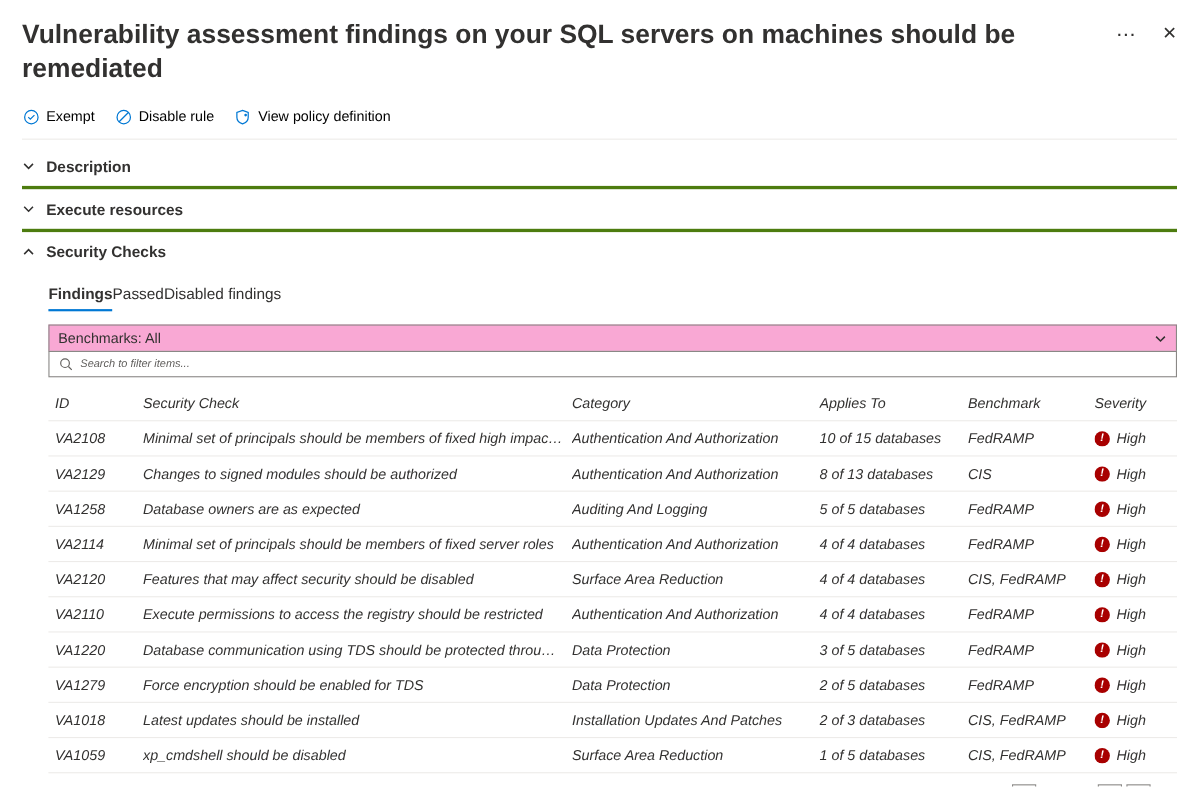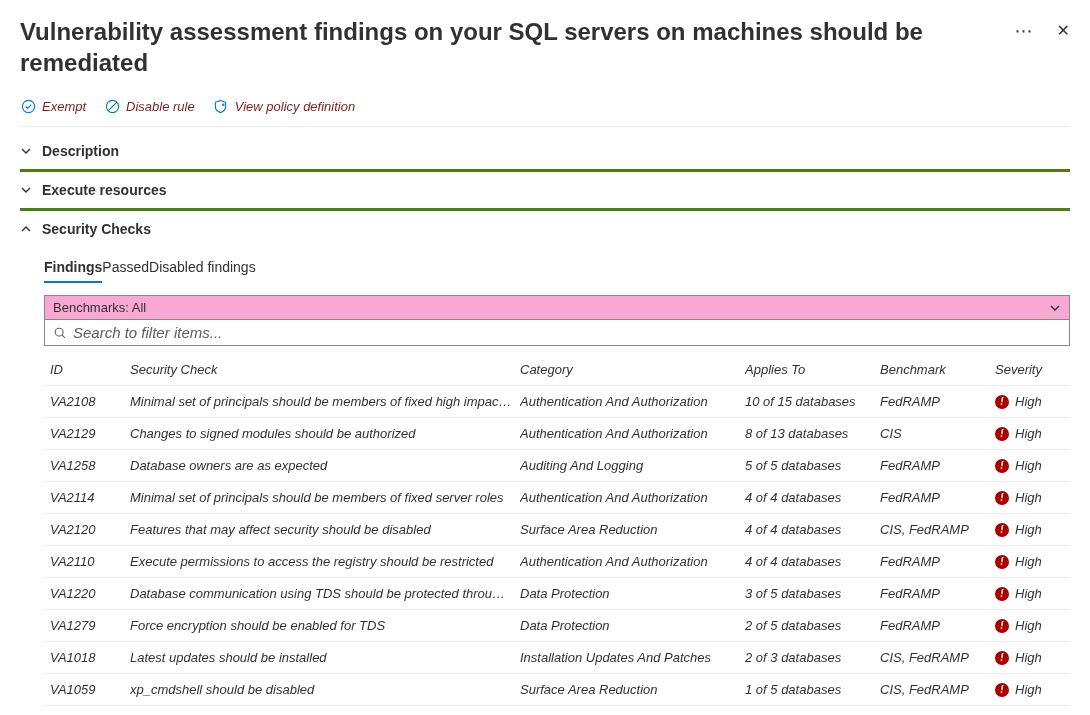--- a/index.html
+++ b/index.html
@@ -53,26 +53,25 @@
     .toolbar {
       display: flex;
       align-items: center;
       gap: 18px;
       padding: 0 0 12px 0;
       border-bottom: 1px solid #edebe9;
       margin-bottom: 6px;
     }
     .toolbar-item {
       display: flex;
-      align-items: flex-end;
+      align-items: flex-start;
       gap: 6px;
-      color: #7f1d1d;
-      cursor: pointer;
-      font-size: 13px;
-      font-style: italic;
+      color: #000000;
+      cursor: pointer;
+      font-size: 13px;
     }
     .toolbar-item .icn {
       width: 16px;
       height: 16px;
       display: inline-flex;
       align-items: center;
       justify-content: center;
     }
     .accordion {
       border-bottom: 3px solid #4d7c0f;
@@ -126,21 +125,21 @@
       padding: 4px 8px;
       display: flex;
       align-items: center;
       gap: 6px;
       background: #fff;
     }
     .search-box input {
       border: none;
       outline: none;
       flex: 1;
-      font-size: 15px;
+      font-size: 10px;
       font-family: inherit;
       color: #a16207;
     }
     .search-box input::placeholder {
       color: #605e5c;
       font-style: italic;
     }
     .table {
       margin: 8px 0 0 24px;
     }

